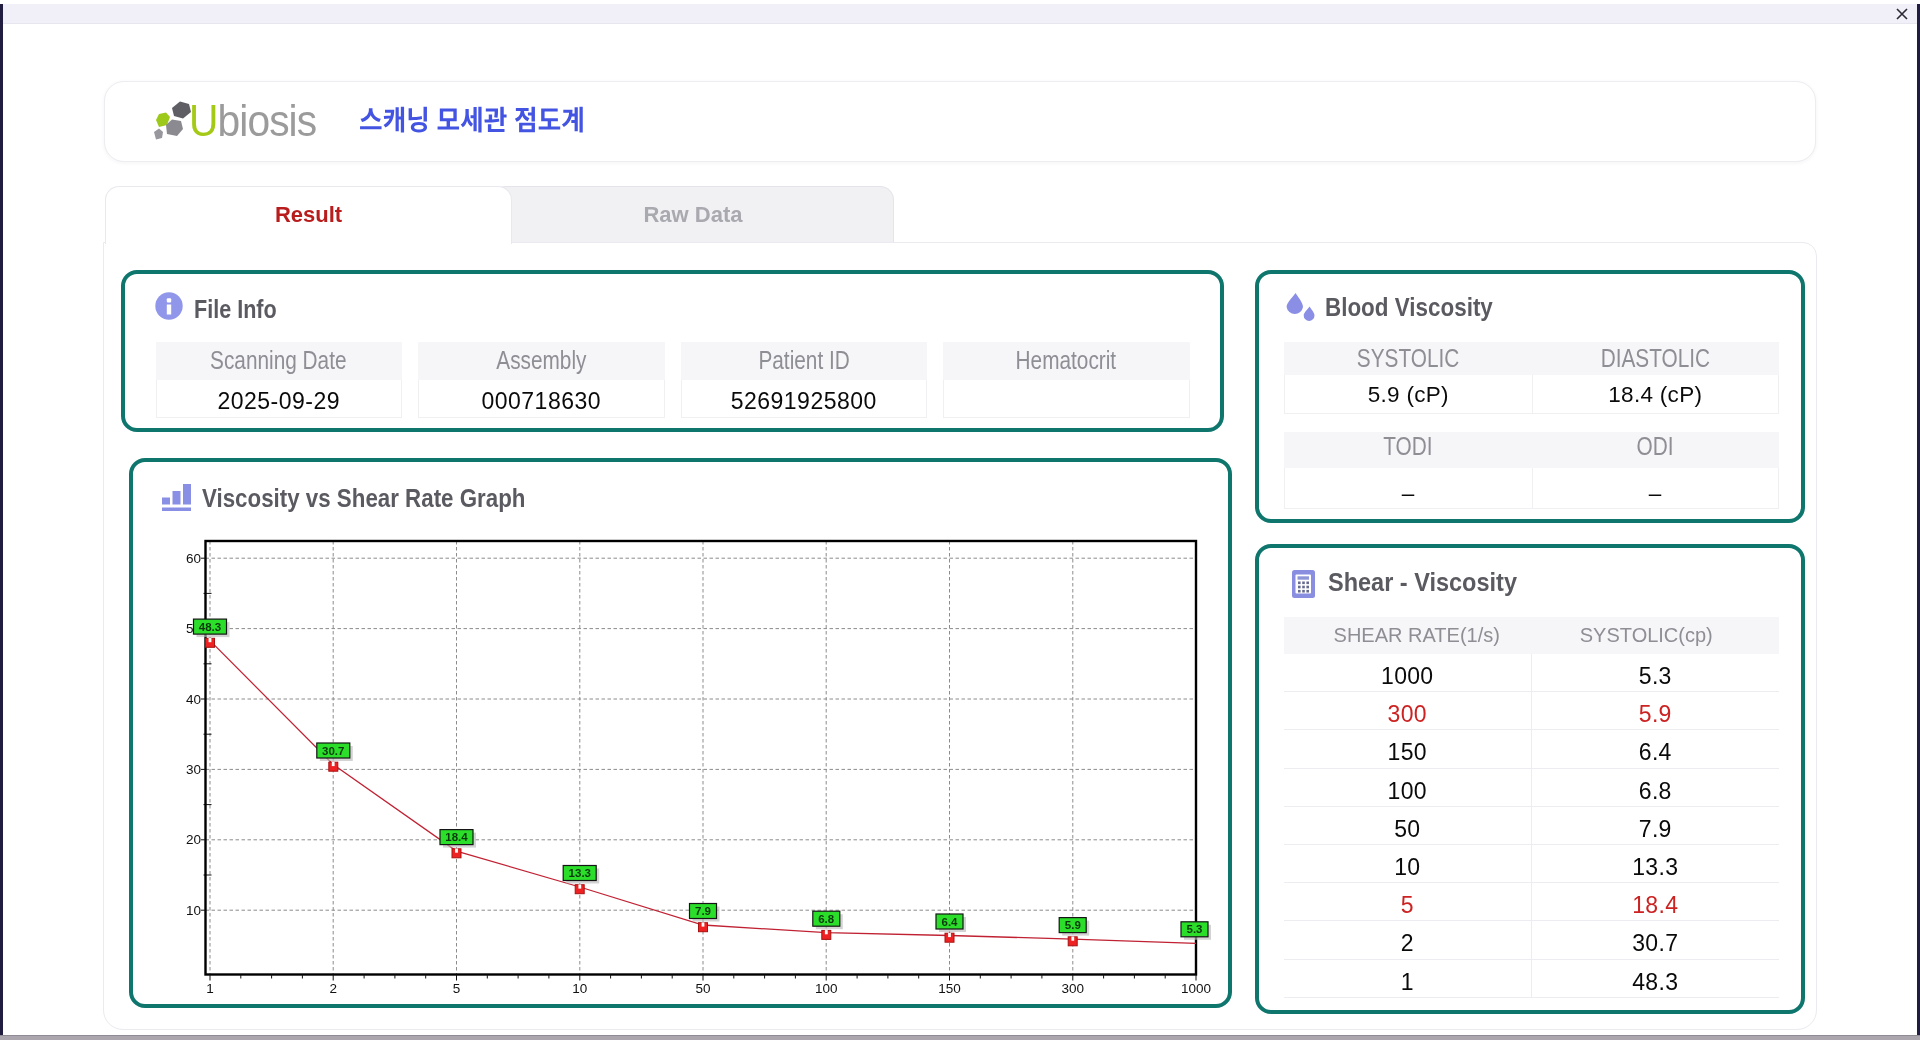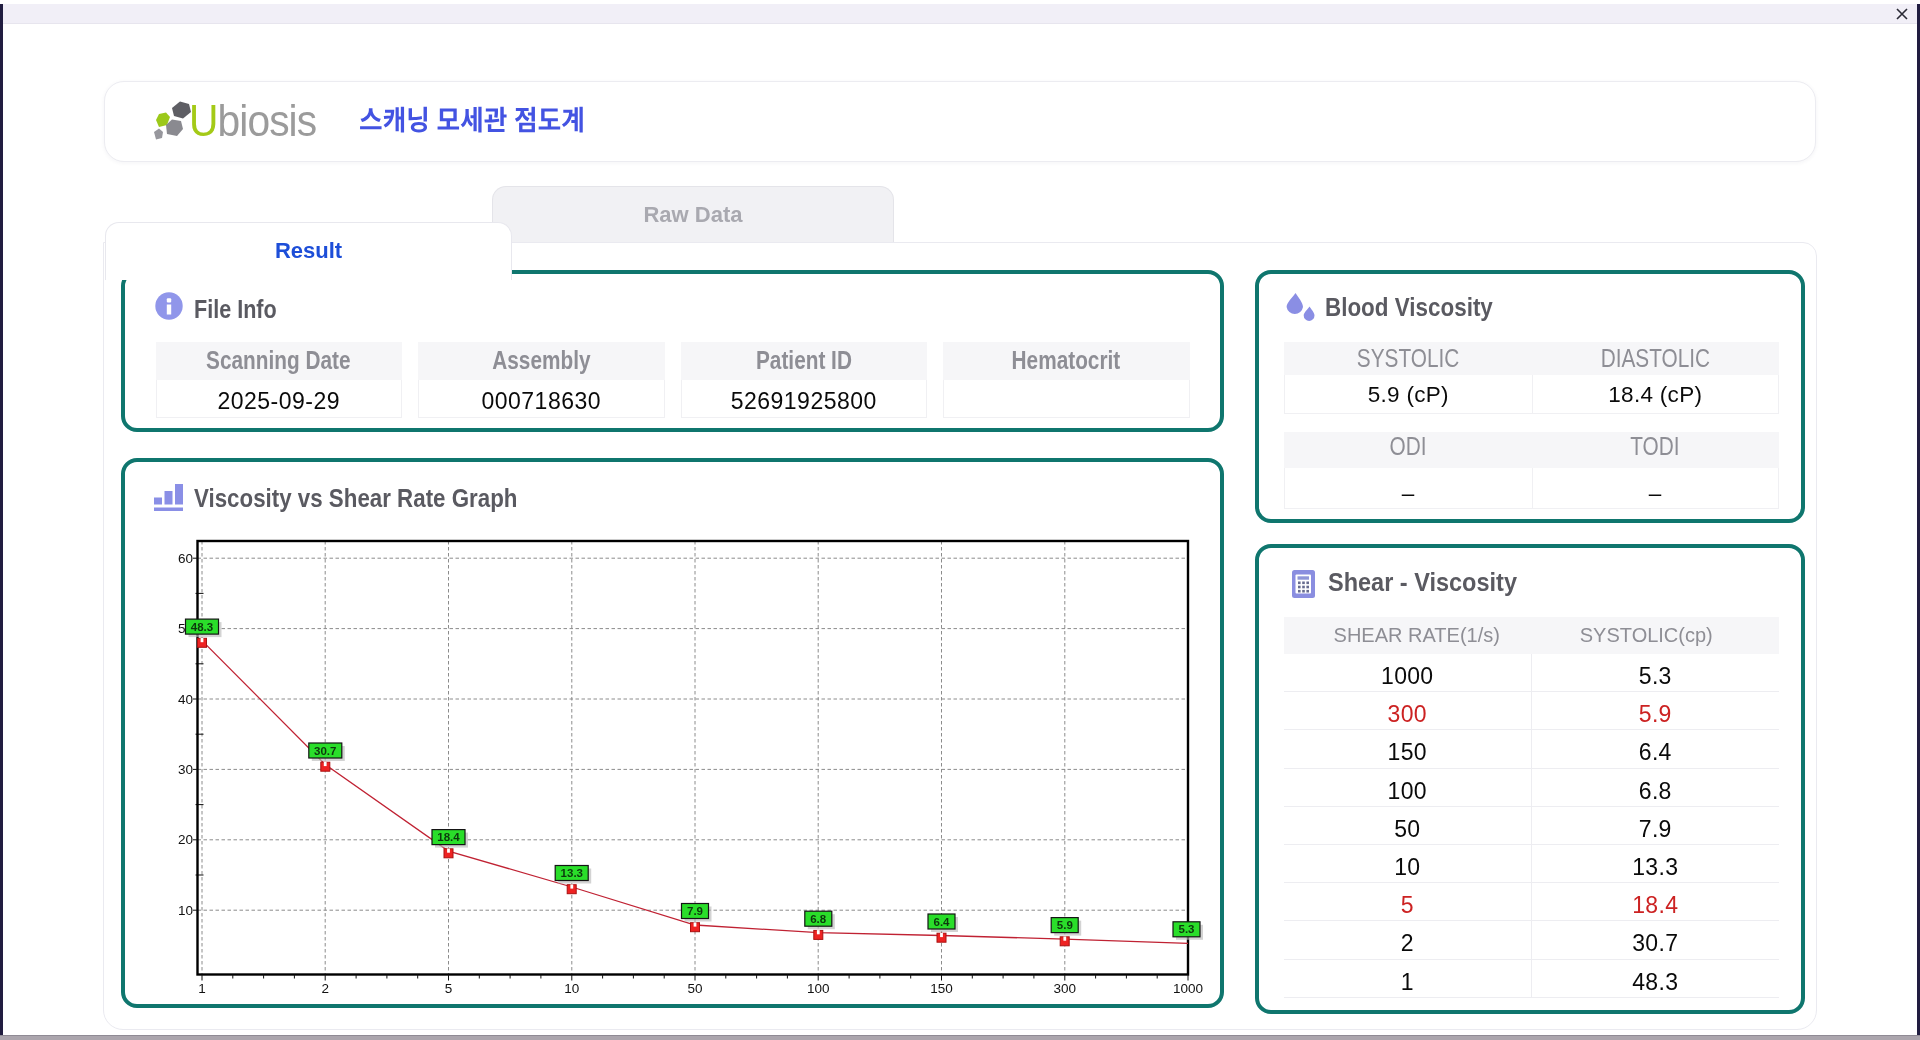--- a/index.html
+++ b/index.html
@@ -2,33 +2,33 @@
 <html><head><meta charset="utf-8"><style>
 * { margin:0; padding:0; box-sizing:border-box; }
 body { width:1920px; height:1040px; background:#fff; font-family:"Liberation Sans",sans-serif; position:relative; overflow:hidden; }
 .abs { position:absolute; }
 .tbar { left:3px; top:4px; width:1914px; height:20px; background:#f1eff7; border-bottom:1px solid #e7e5ee; }
 .lstrip { left:0; top:4px; width:3px; height:1031px; background:#211d40; }
 .rstrip { left:1917px; top:4px; width:3px; height:1031px; background:#211d40; }
 .taskbar { left:0; top:1035px; width:1920px; height:5px; background:#aba5ad; border-top:1px solid #8f8a94; }
 .hcard { left:104px; top:81px; width:1712px; height:81px; background:#fff; border:1px solid #ececf1; border-radius:20px; box-shadow:0 1px 4px rgba(40,40,80,.05); }
 .tab { top:186px; height:57px; border-radius:14px 14px 0 0; text-align:center; font-weight:bold; font-size:22px; line-height:55px; }
-.tab1 { left:105px; width:407px; background:#fff; border:1px solid #e8e8ee; border-bottom:none; color:#1d4ed8; z-index:3; height:58px;margin-top:36px; }
+.tab1 { left:105px; width:407px; background:#fff; border:1px solid #e8e8ee; border-bottom:none; color:#b91c1c; z-index:3; height:58px; }
 .tab2 { left:492px; width:402px; background:#f1f1f4; border:1px solid #e4e4e9; border-bottom:none; color:#a9a9b0; height:56px; }
 .panel { left:103px; top:242px; width:1714px; height:788px; background:#fff; border:1px solid #eaeaf0; border-radius:0 14px 20px 20px; z-index:1; }
 .card { position:absolute; background:#fff; border:4px solid #0f766e; border-radius:16px; z-index:2; }
 .ctitle { position:absolute; font-weight:bold; font-size:25px; color:#5a5a61; letter-spacing:0; white-space:nowrap; transform-origin:0 0; line-height:25px; }
 .hdrcell { background:#f6f6f8; color:#8e8e95; font-size:26px; text-align:center; }
 .hdrcell span { display:inline-block; transform:scaleX(0.8); transform-origin:50% 50%; }
 .valcell { background:#fff; font-size:23px; color:#0a0a0a; text-align:center; border:1px solid #f0f0f3; border-top:none; letter-spacing:0.5px; }
 .fcard { left:121px; top:270px; width:1103px; height:162px; }
 .fblock { position:absolute; top:68px; width:246.5px; }
-.fblock .hdrcell { height:37.5px; line-height:37.5px;font-weight:bold; }
+.fblock .hdrcell { height:37.5px; line-height:37.5px; }
 .fblock .valcell { height:38.5px; line-height:43px; }
-.gcard { left:121px; top:458px; width:1103px; height:550px; }
+.gcard { left:129px; top:458px; width:1103px; height:550px; }
 .chart { position:absolute; left:0; top:0; }
 .bcard { left:1255px; top:270px; width:550px; height:253px; }
 .btab { position:absolute; left:25px; width:495px; }
 .bhdr { display:flex; }
 .bhdr div { width:247.5px; height:33px; line-height:33px; }
 .brow { display:flex; }
 .brow div { width:247.5px; height:39px; line-height:40px; font-size:22.5px; letter-spacing:0.3px; }
 .brow div:first-child { border-right:none; }
 .b2 div { height:36px; line-height:28px; }
 .b2r div { height:41px; line-height:52px; }
@@ -244,22 +244,22 @@
         <div class="hdrcell"><span>SYSTOLIC</span></div>
         <div class="hdrcell"><span>DIASTOLIC</span></div>
       </div>
     <div class="brow">
         <div class="valcell">5.9 (cP)</div>
         <div class="valcell">18.4 (cP)</div>
       </div>
   </div>
   <div class="btab" style="top:158px">
     <div class="bhdr b2">
+        <div class="hdrcell"><span>TODI</span></div>
         <div class="hdrcell"><span>ODI</span></div>
-        <div class="hdrcell"><span>TODI</span></div>
       </div>
     <div class="brow b2r">
         <div class="valcell">–</div>
         <div class="valcell">–</div>
       </div>
   </div>
 </div>
 
 <div class="card scard">
   <svg style="position:absolute;left:33px;top:22px" width="23" height="28" viewBox="0 0 23 28">

